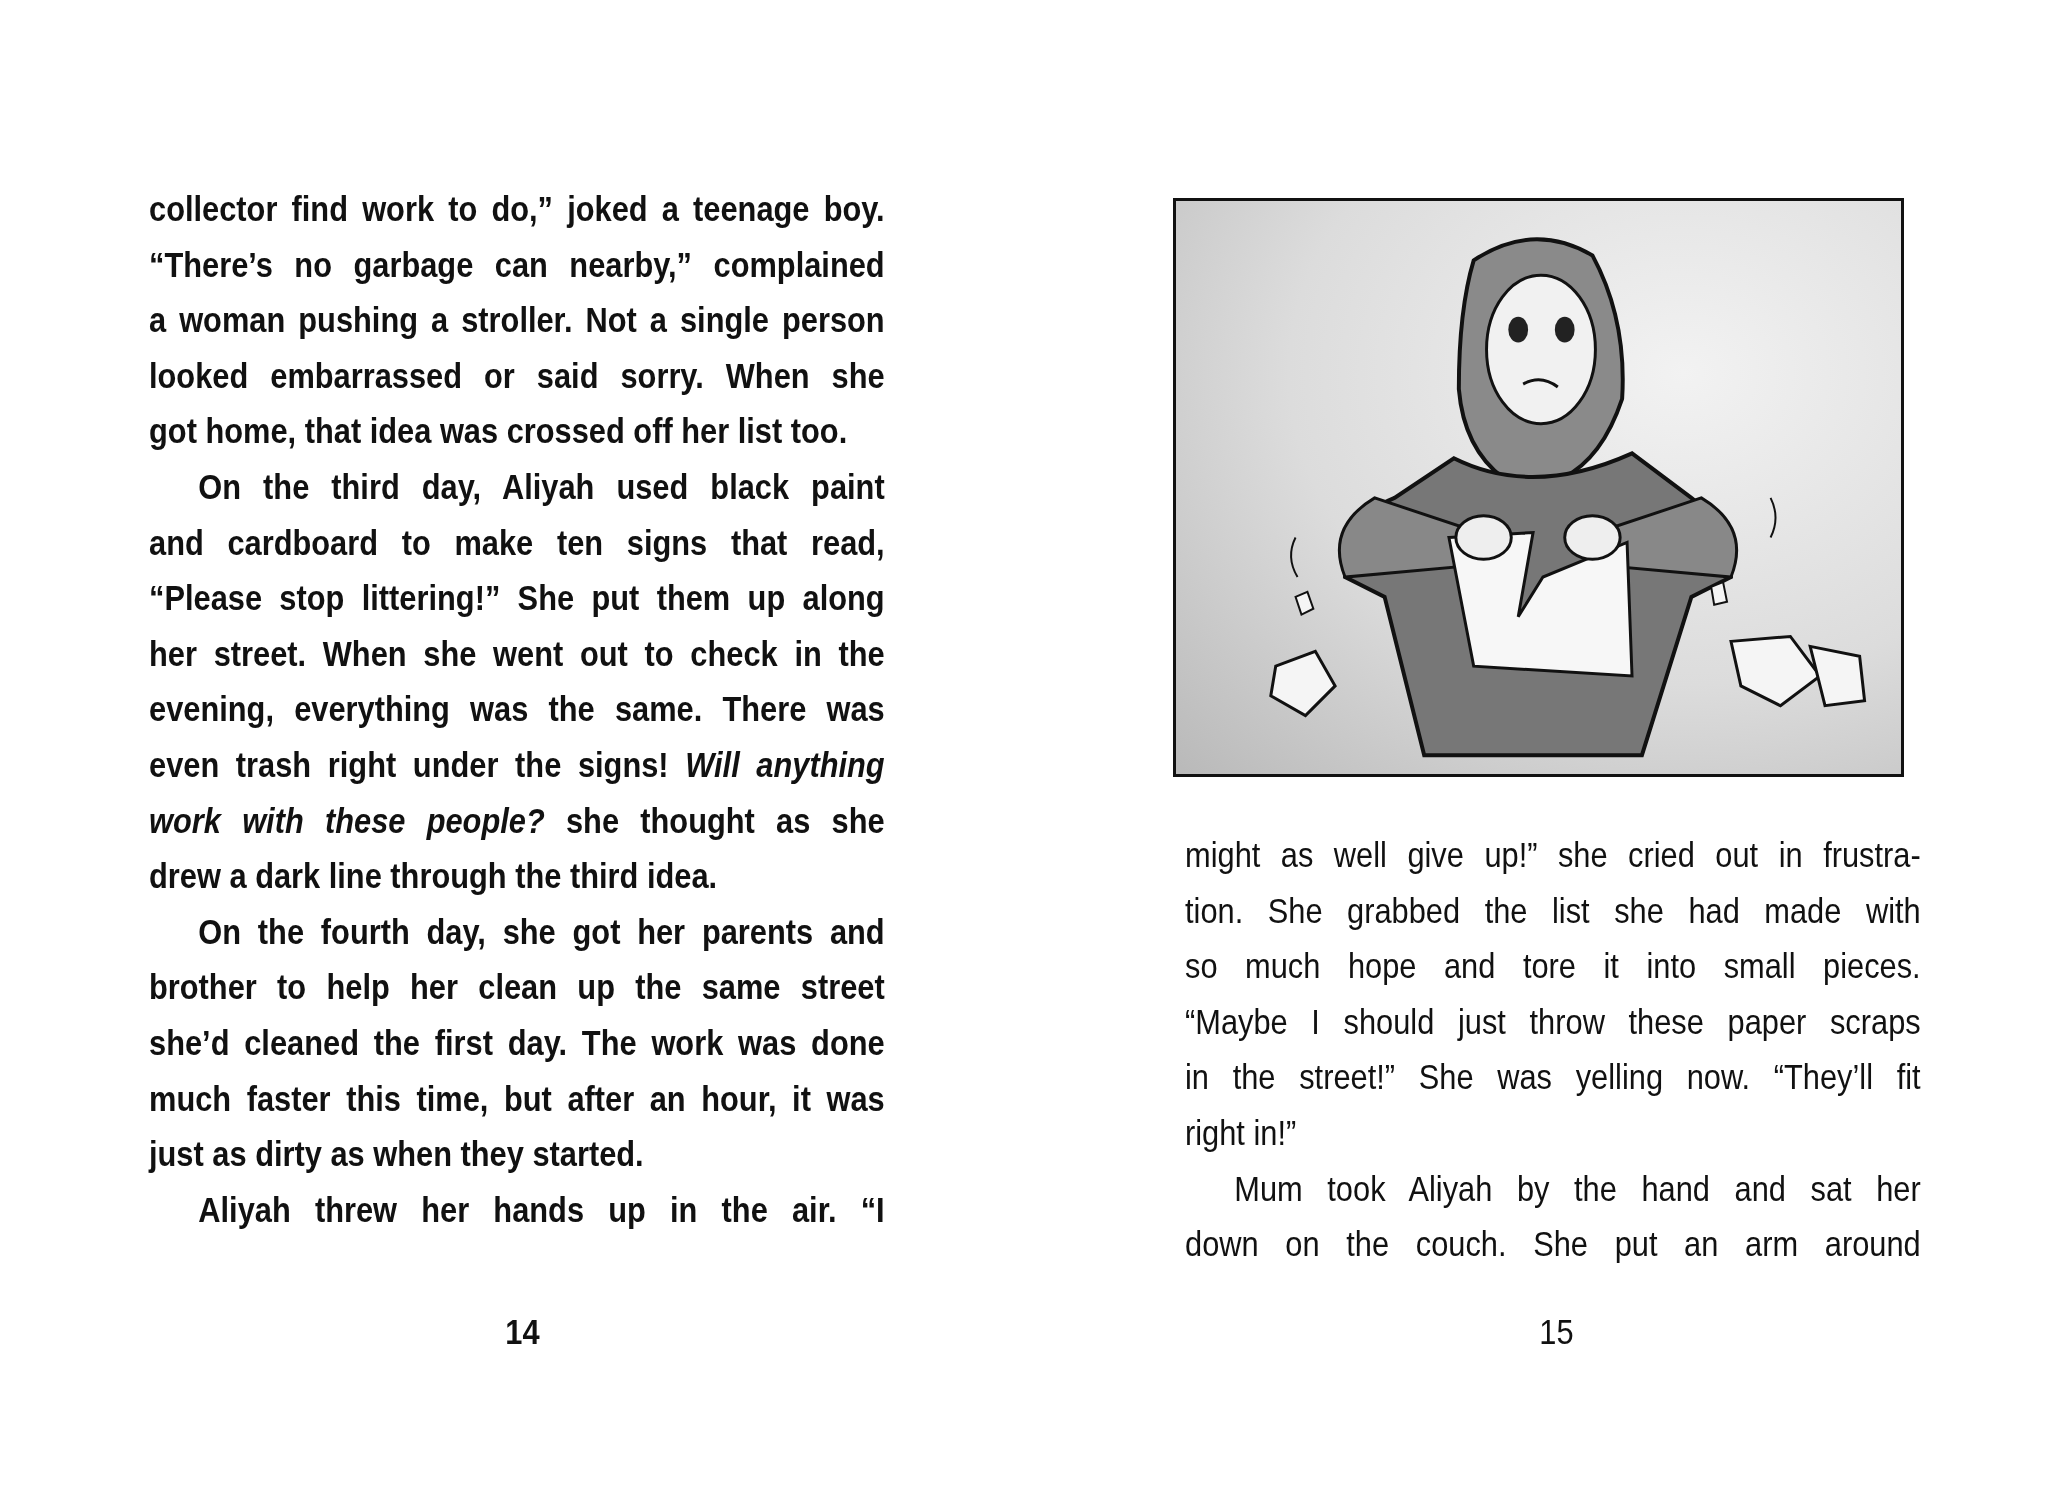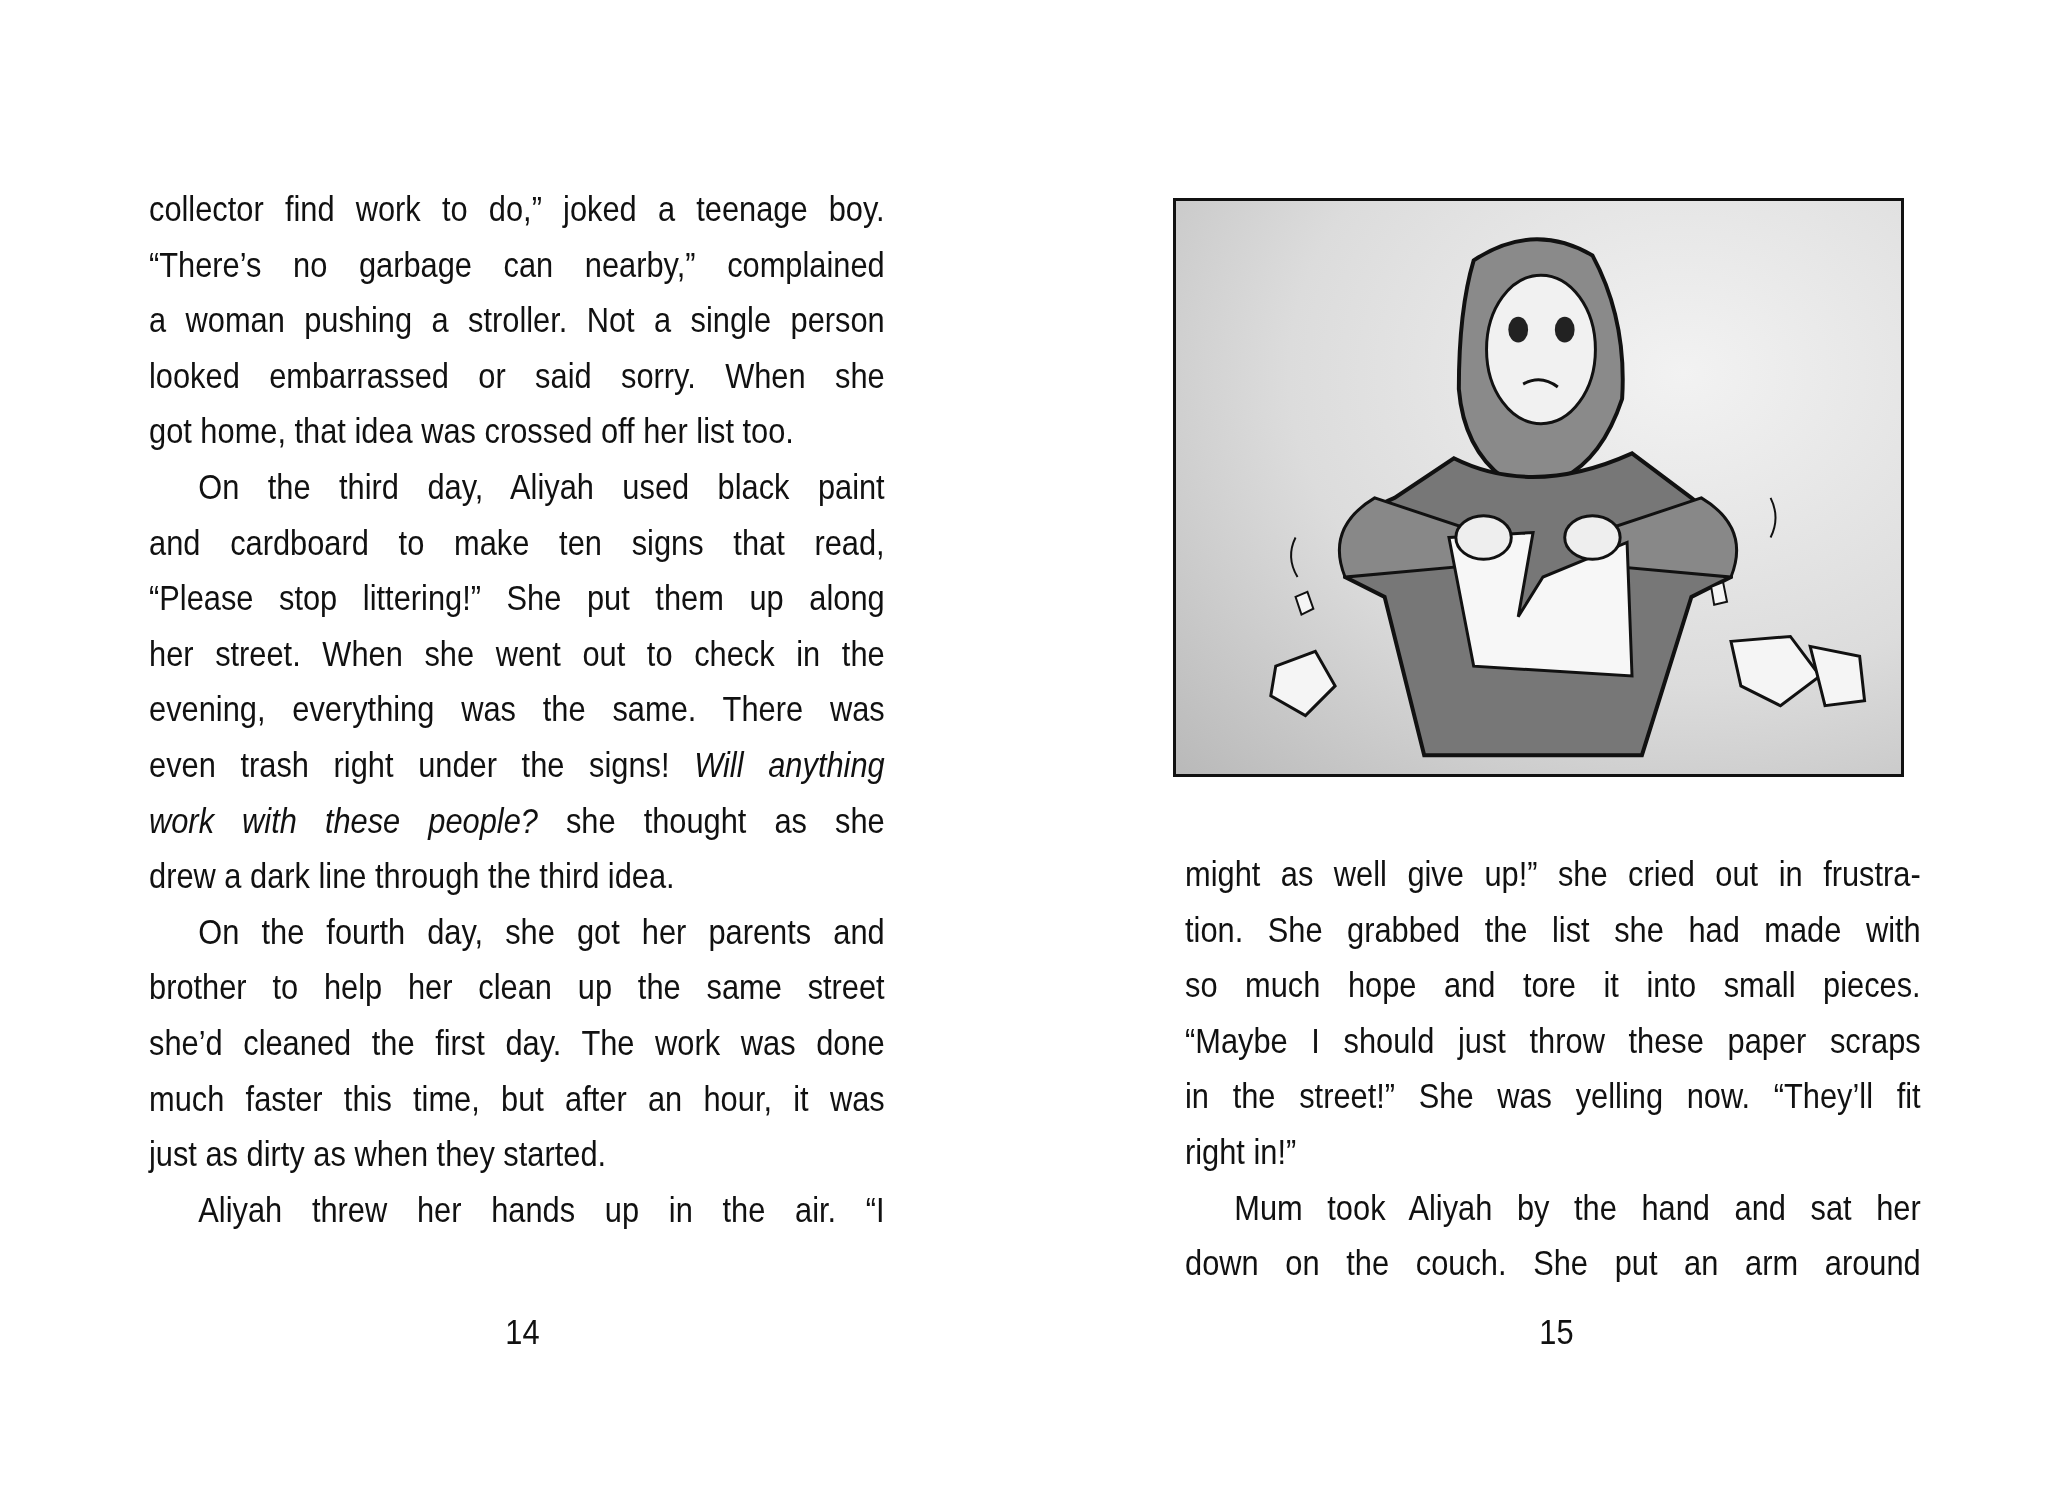--- a/index.html
+++ b/index.html
@@ -1,23 +1,23 @@
 <!DOCTYPE html>
 <html><head>
 <meta charset="utf-8">
 <style>
   html, body { margin:0; padding:0; background:#ffffff; }
   body { width:2048px; height:1493px; position:relative; overflow:hidden;
          font-family:"Liberation Sans", sans-serif; color:#111; }
   .page { position:absolute; top:0; height:1493px; }
-  .page.left { left:0; width:1024px; }
+  .page.left { left:0; width:1024px;font-weight:bold; }
   .page.right { left:1024px; width:1024px; }
   .col { position:absolute; width:736px; font-size:35px; line-height:55.6px; }
   .left .col { left:149px; top:181px; }
-  .right .col.below { left:161px; top:846px; }
+  .right .col.below { left:161px; top:827px; }
   .line { display:block; white-space:nowrap; text-align:justify; text-align-last:justify;
           transform-origin:left center; transform:scaleX(0.88); width:836px; height:55.6px; }
   .line.last { text-align-last:left; }
   .line.indent { text-indent:56px; }
   .it { font-style:italic; }
   .figure { position:absolute; left:149px; top:198px; width:731px; height:579px;
             border:3px solid #111; box-sizing:border-box; overflow:hidden;
             background: radial-gradient(ellipse at 70% 30%, #f2f2f2 0%, #dcdcdc 55%, #b9b9b9 100%); }
   .figure svg { position:absolute; left:0; top:0; width:100%; height:100%; }
   .pagenum { position:absolute; top:1312px; font-size:35px; transform:scaleX(0.88); }

